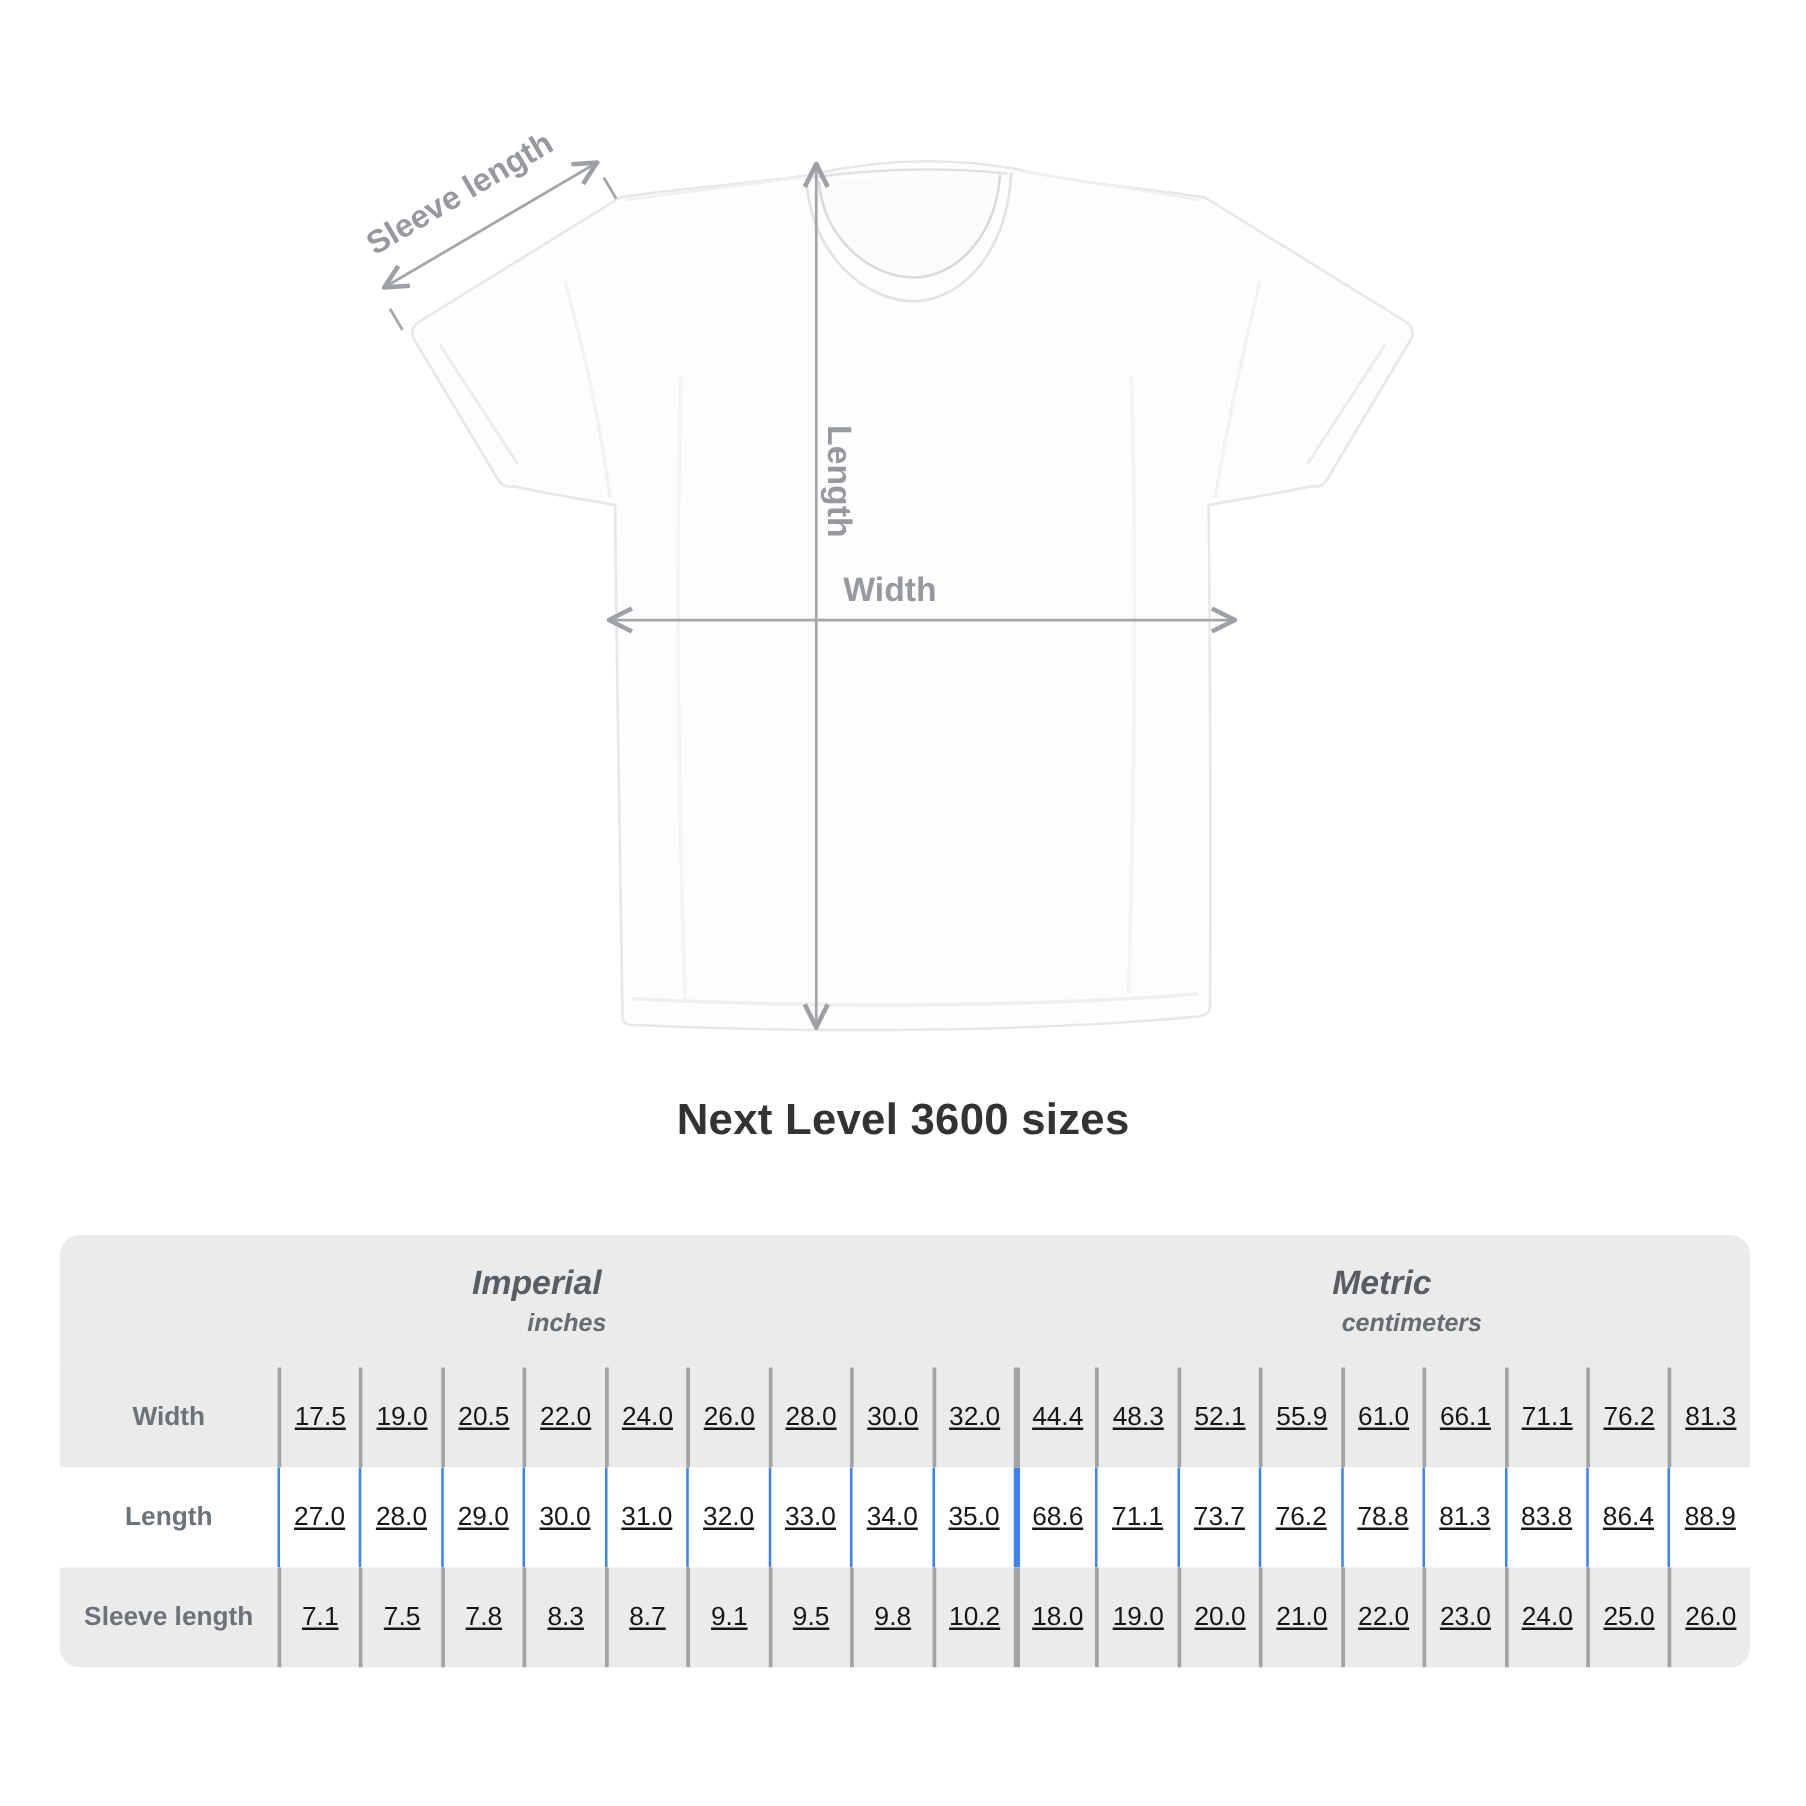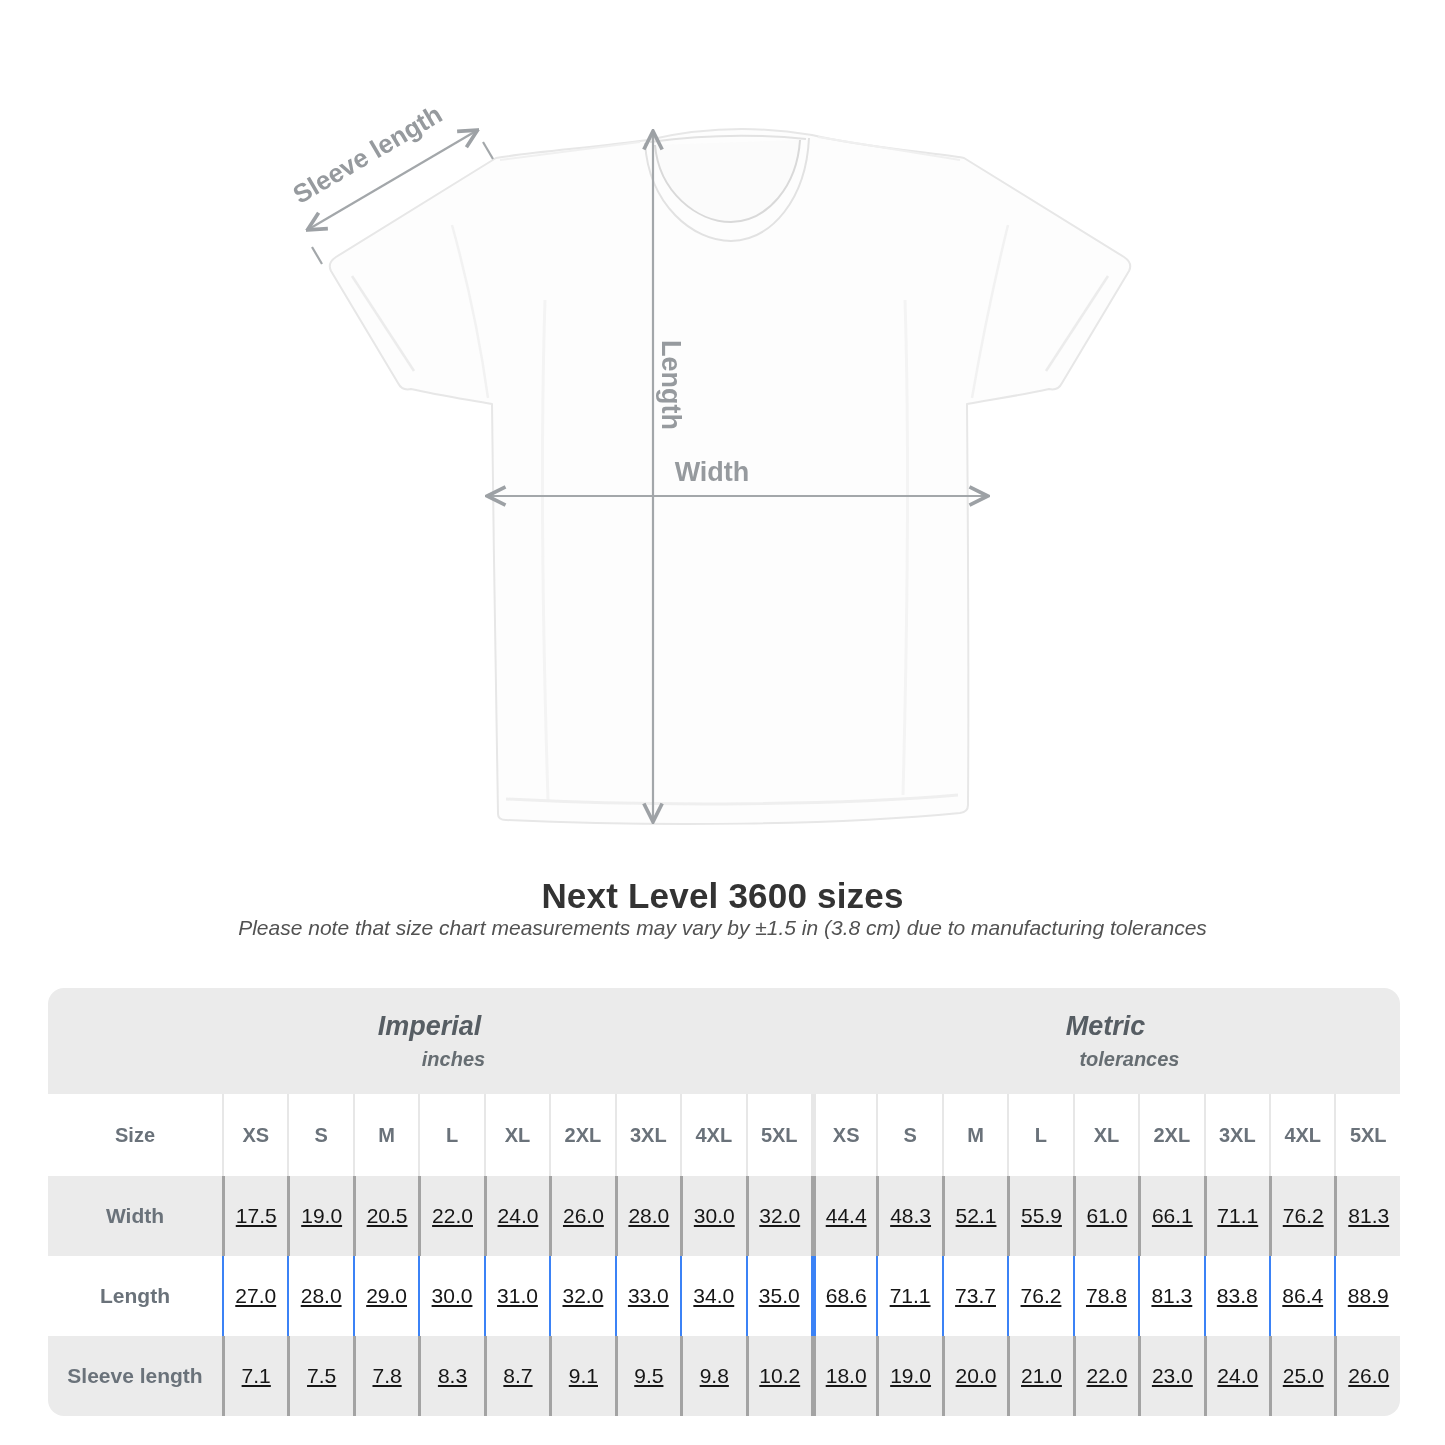--- a/index.html
+++ b/index.html
@@ -141,21 +141,20 @@
       <line x1="653" y1="133" x2="653" y2="820" marker-start="url(#arr)" marker-end="url(#arr)"></line>
       <line x1="489" y1="496" x2="986" y2="496" marker-start="url(#arr)" marker-end="url(#arr)"></line>
     </g>
 
     <text class="ann-label" transform="translate(372,162) rotate(-30.5)" text-anchor="middle" font-size="26">Sleeve length</text>
     <text class="ann-label" transform="translate(662,385) rotate(90)" text-anchor="middle" font-size="27">Length</text>
     <text class="ann-label" x="712" y="481" text-anchor="middle" font-size="27">Width</text>
   </svg>
 
   <div class="page-title">Next Level 3600 sizes</div>
-  <div class="page-subtitle">Please note that size chart measurements may vary by ±1.5 in (3.8 cm) due to manufacturing tolerances</div>
 
   <div class="size-table-wrap">
     <table class="size-table">
       <colgroup>
         <col class="c-label">
         <col>
           <col>
           <col>
           <col>
           <col>
@@ -174,43 +173,22 @@
           <col>
       </colgroup>
       <thead>
         <tr class="band">
           <th colspan="10">
             <div class="gh-title">Imperial</div>
             <div class="gh-sub">inches</div>
           </th>
           <th colspan="9">
             <div class="gh-title">Metric</div>
-            <div class="gh-sub">tolerances</div>
+            <div class="gh-sub">centimeters</div>
           </th>
-        </tr>
-        <tr class="sizes">
-          <th>Size</th>
-          <th class="d">XS</th>
-          <th class="d">S</th>
-          <th class="d">M</th>
-          <th class="d">L</th>
-          <th class="d">XL</th>
-          <th class="d">2XL</th>
-          <th class="d">3XL</th>
-          <th class="d">4XL</th>
-          <th class="d">5XL</th>
-          <th class="d m0">XS</th>
-          <th class="d">S</th>
-          <th class="d">M</th>
-          <th class="d">L</th>
-          <th class="d">XL</th>
-          <th class="d">2XL</th>
-          <th class="d">3XL</th>
-          <th class="d">4XL</th>
-          <th class="d">5XL</th>
         </tr>
       </thead>
       <tbody>
         <tr class="row-gray">
           <th class="rowlabel">Width</th>
           <td class="d">17.5</td>
           <td class="d">19.0</td>
           <td class="d">20.5</td>
           <td class="d">22.0</td>
           <td class="d">24.0</td>

